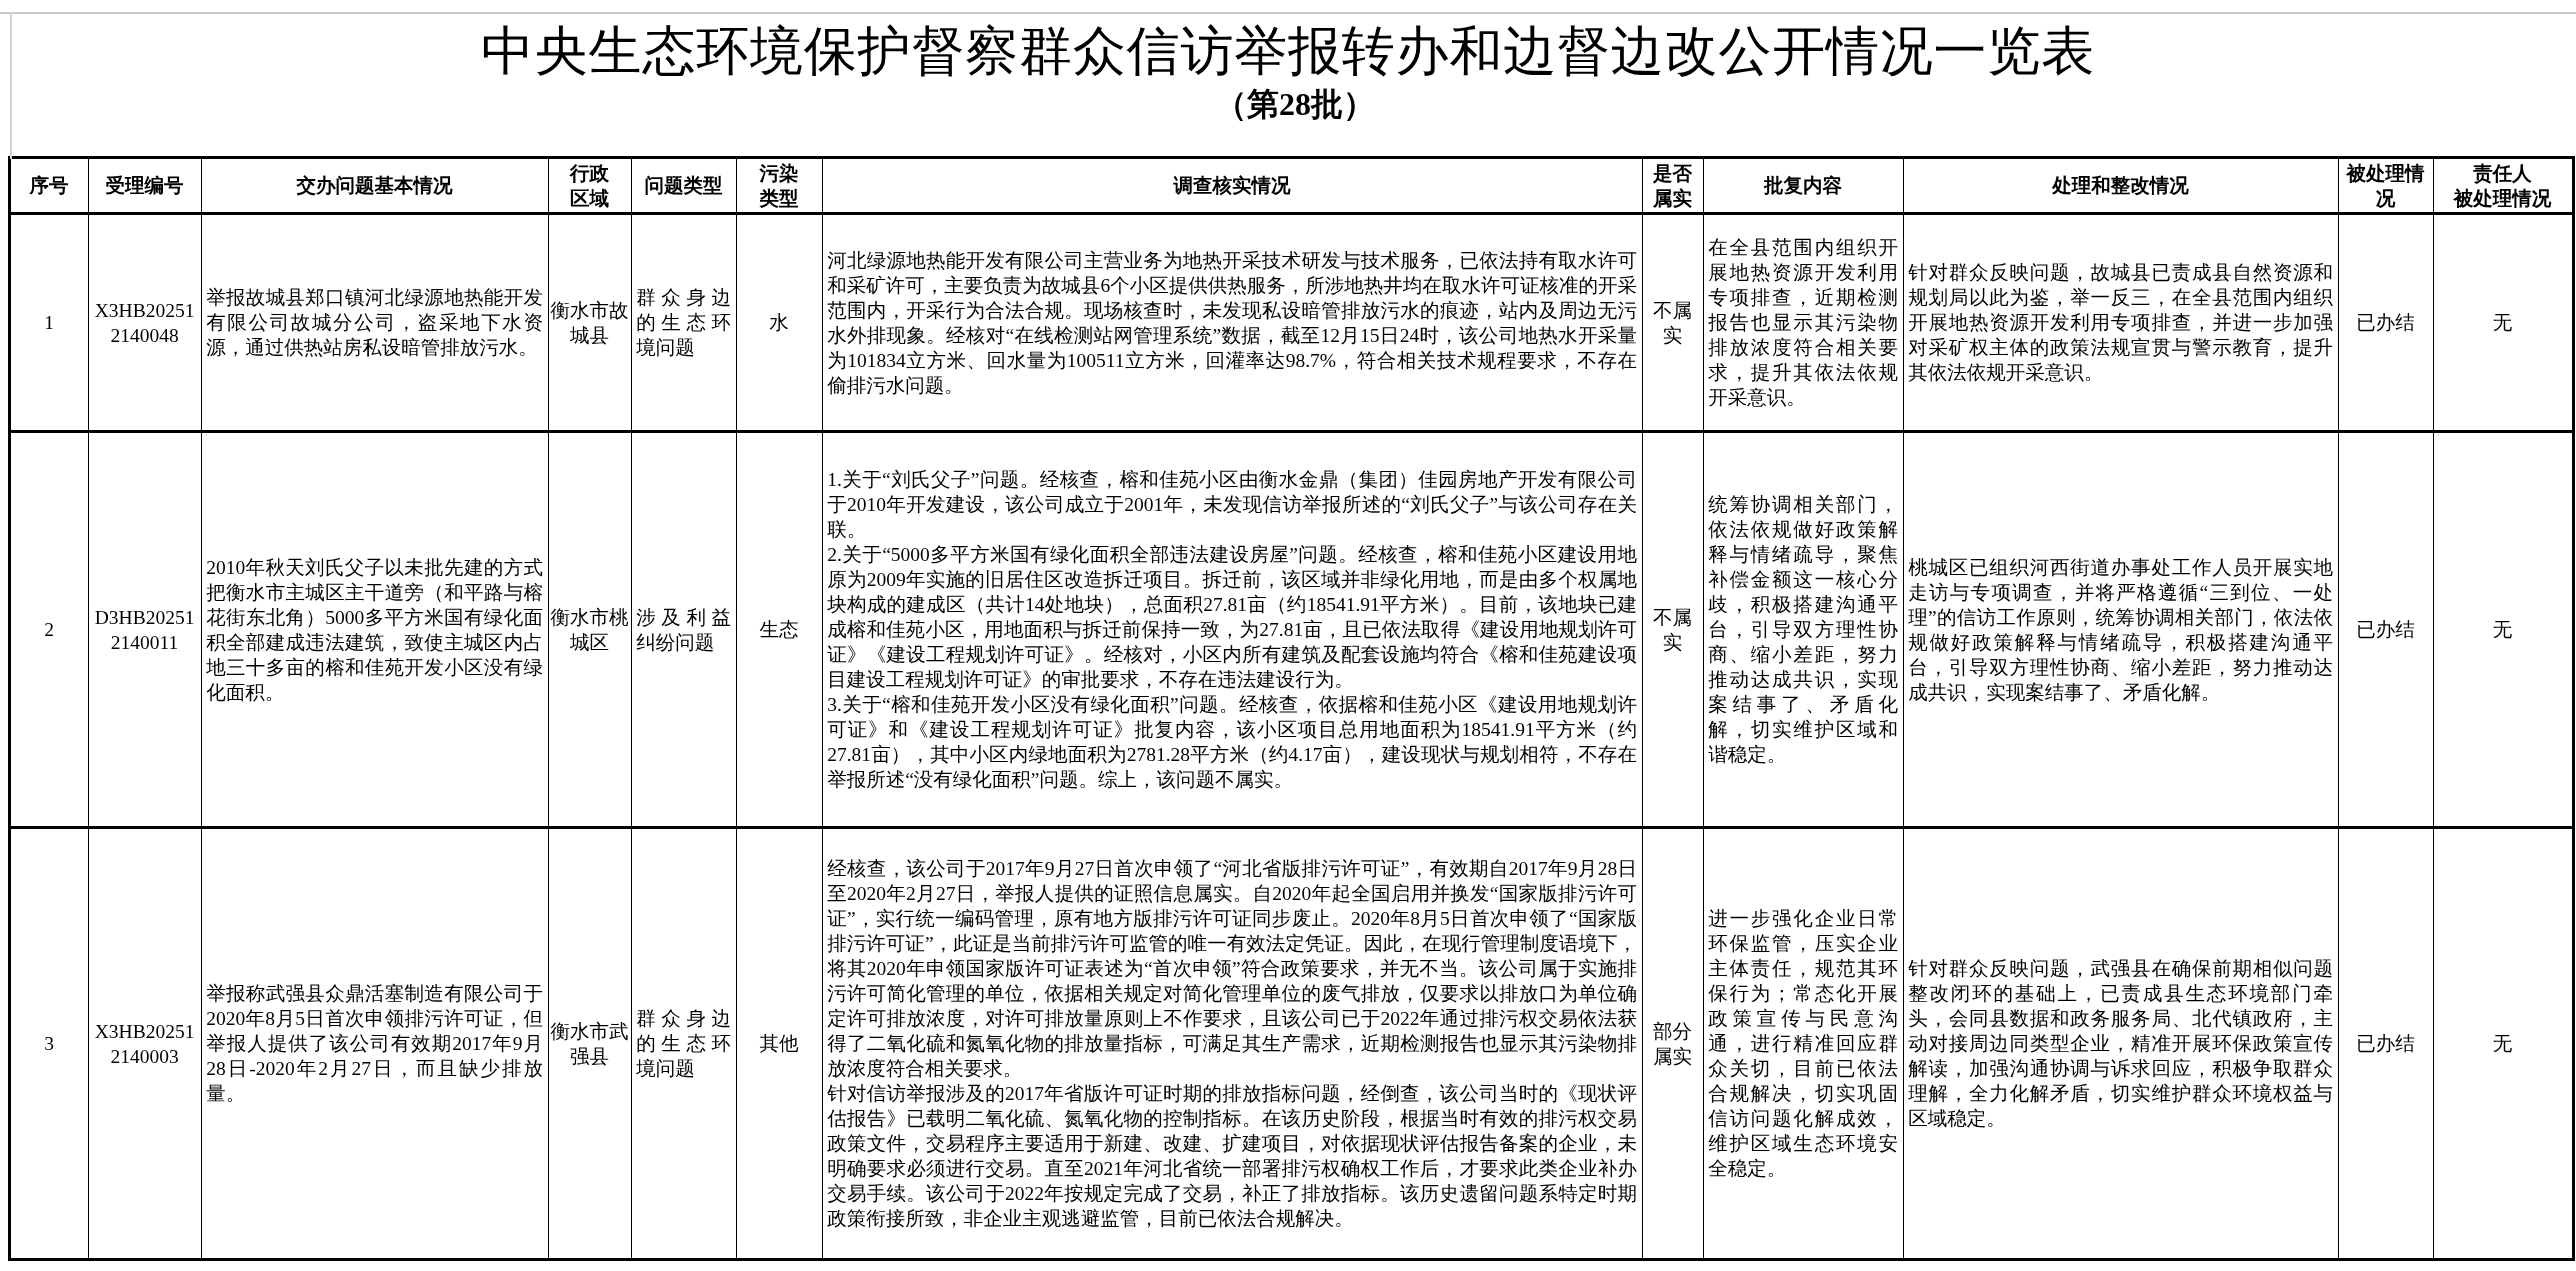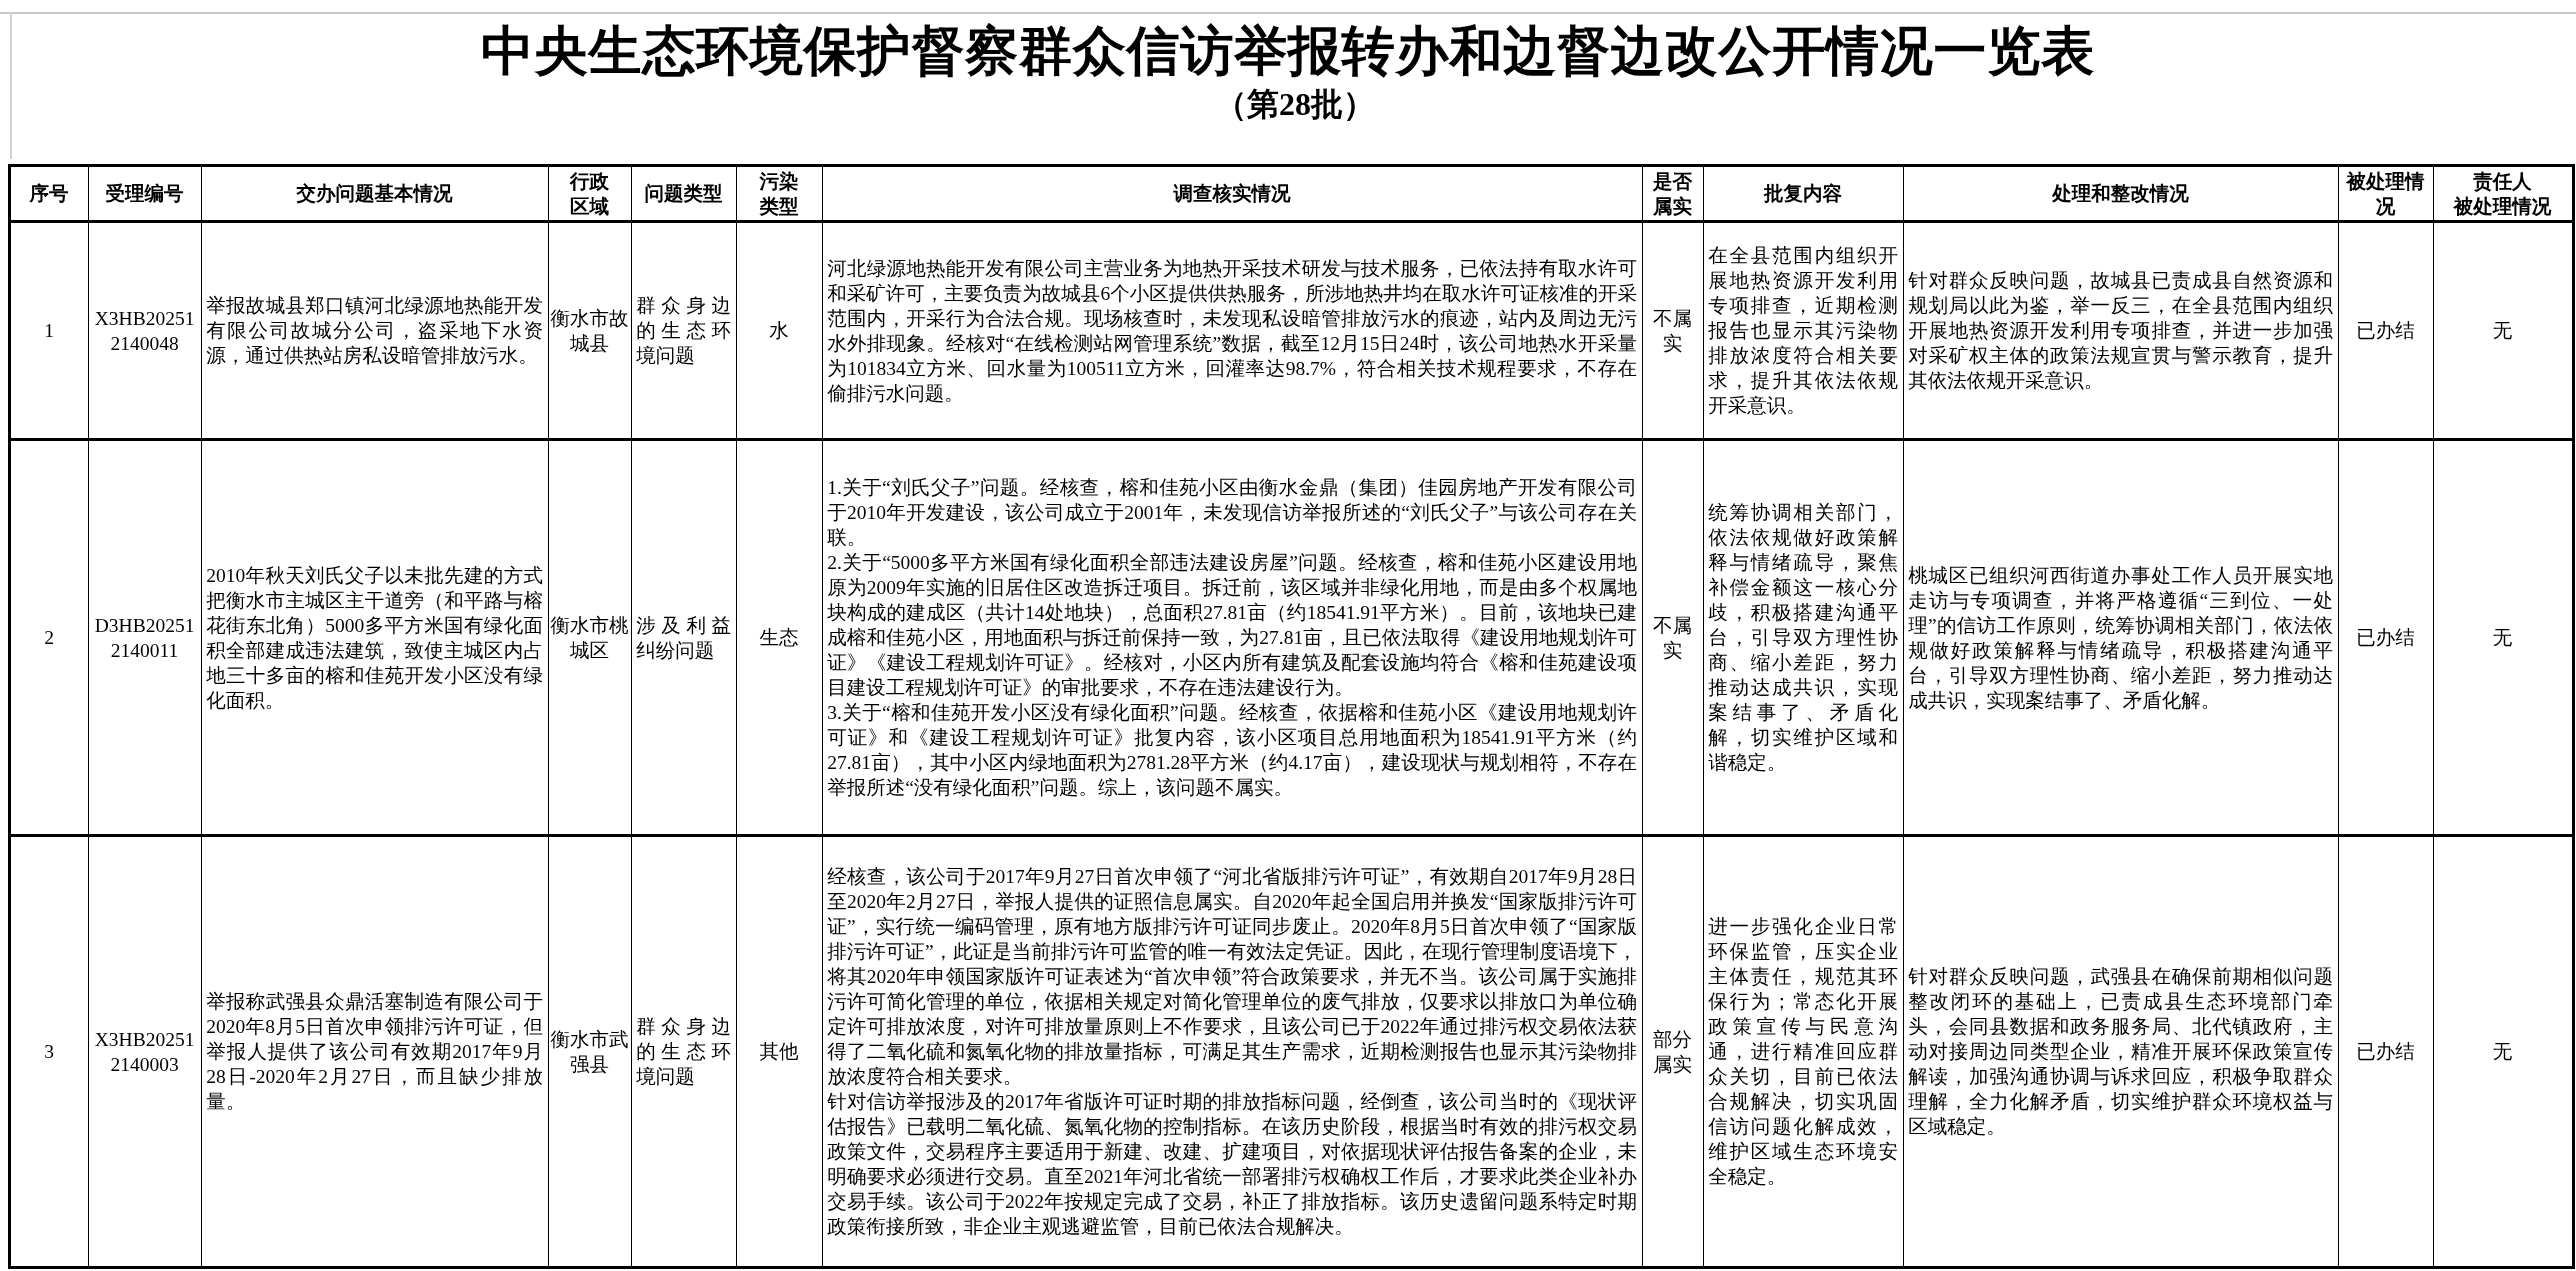--- a/index.html
+++ b/index.html
@@ -19,34 +19,34 @@
   .left-rule {
     position: absolute; left: 10px; top: 12.2px;
     width: 1.5px; height: 147px;
     background: #d4d4d4;
   }
   .title {
     padding-top: 21.4px;
     text-align: center;
     font-size: 53px;
     line-height: 60px;
-    font-weight: bold;
+    font-weight: normal;
     letter-spacing: 0.8px;
   }
   .subtitle {
     text-align: center;
     font-size: 32px;
     line-height: 40px;
     font-weight: bold;
     margin-top: 3.1px;
     margin-left: 14px;
   }
   table.report {
     margin-left: 7.6px;
-    margin-top: 40px;
+    margin-top: 32px;
     width: 2565px;
     border-collapse: collapse;
     table-layout: fixed;
     border: 3.1px solid #000;
   }
   th, td {
     border-left: 1.5px solid #000;
     border-right: 1.5px solid #000;
     border-top: 3.1px solid #000;
     border-bottom: 3.1px solid #000;

